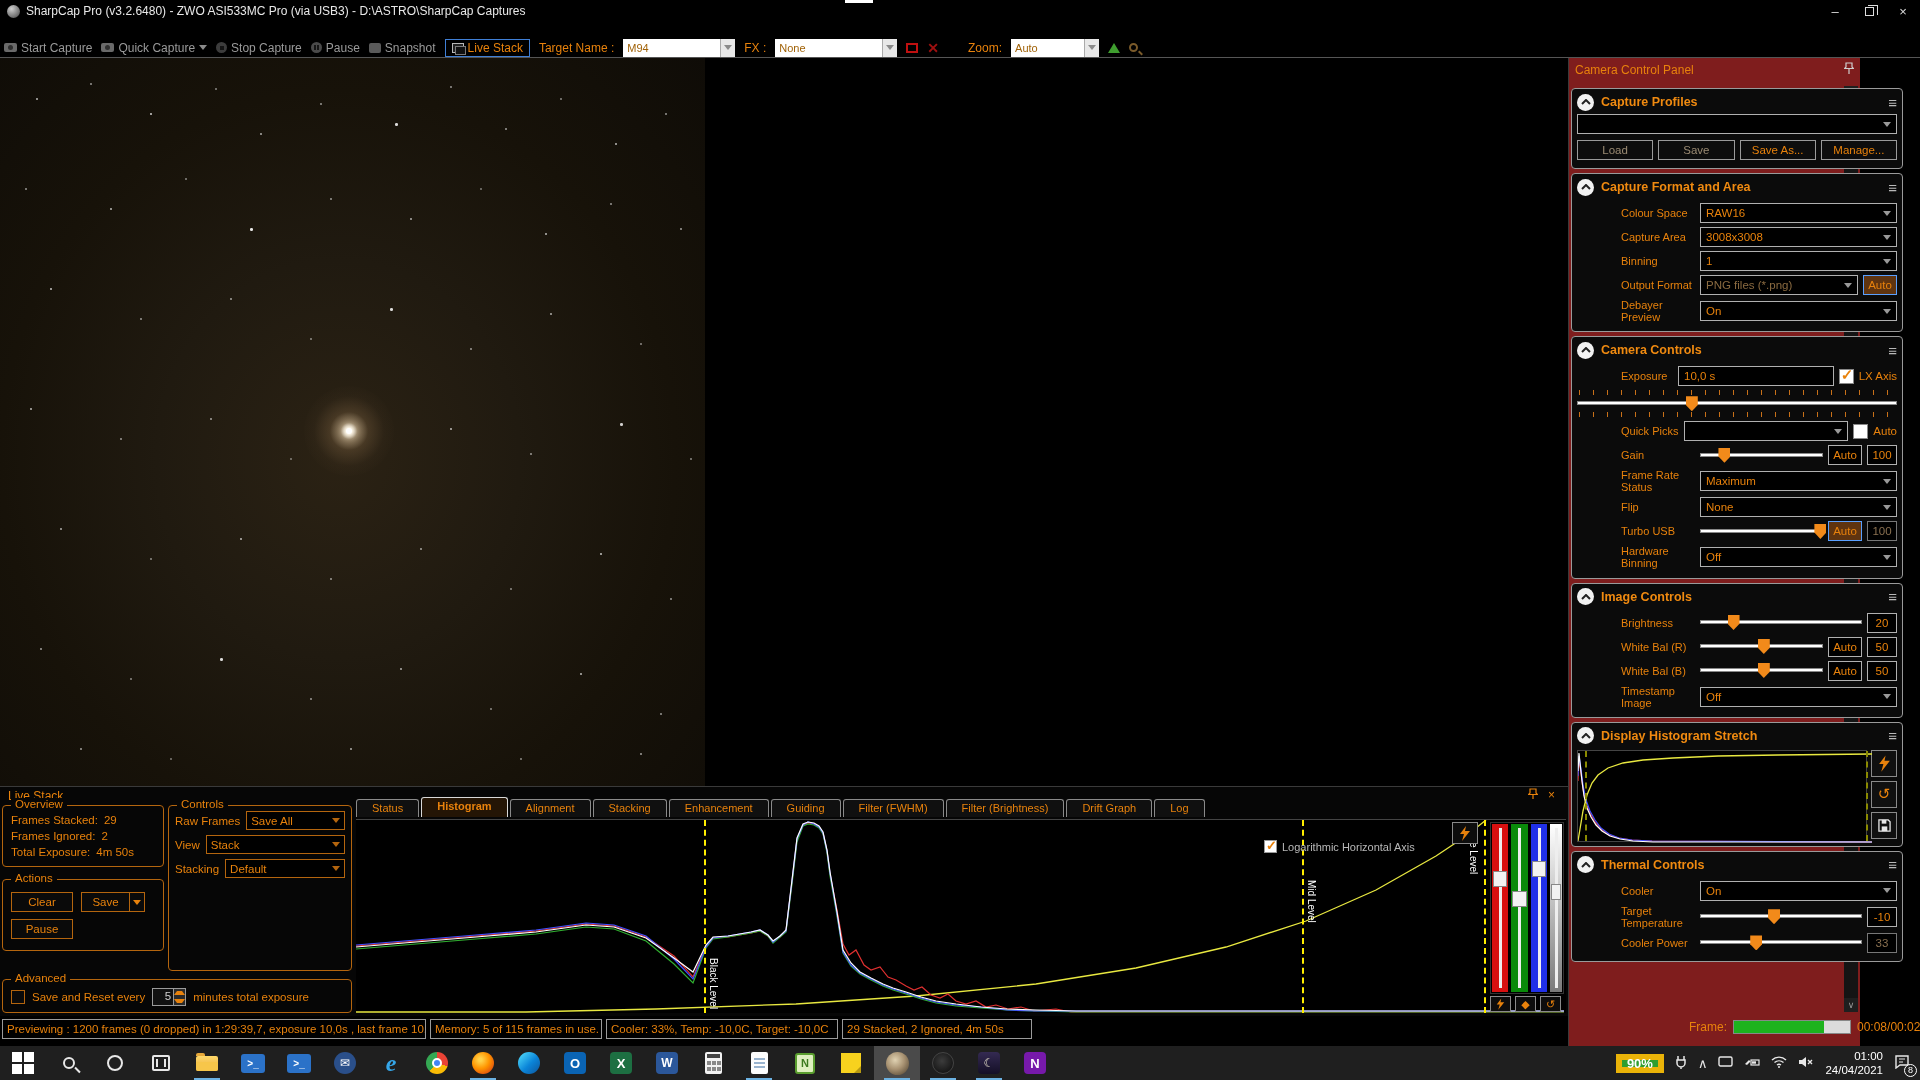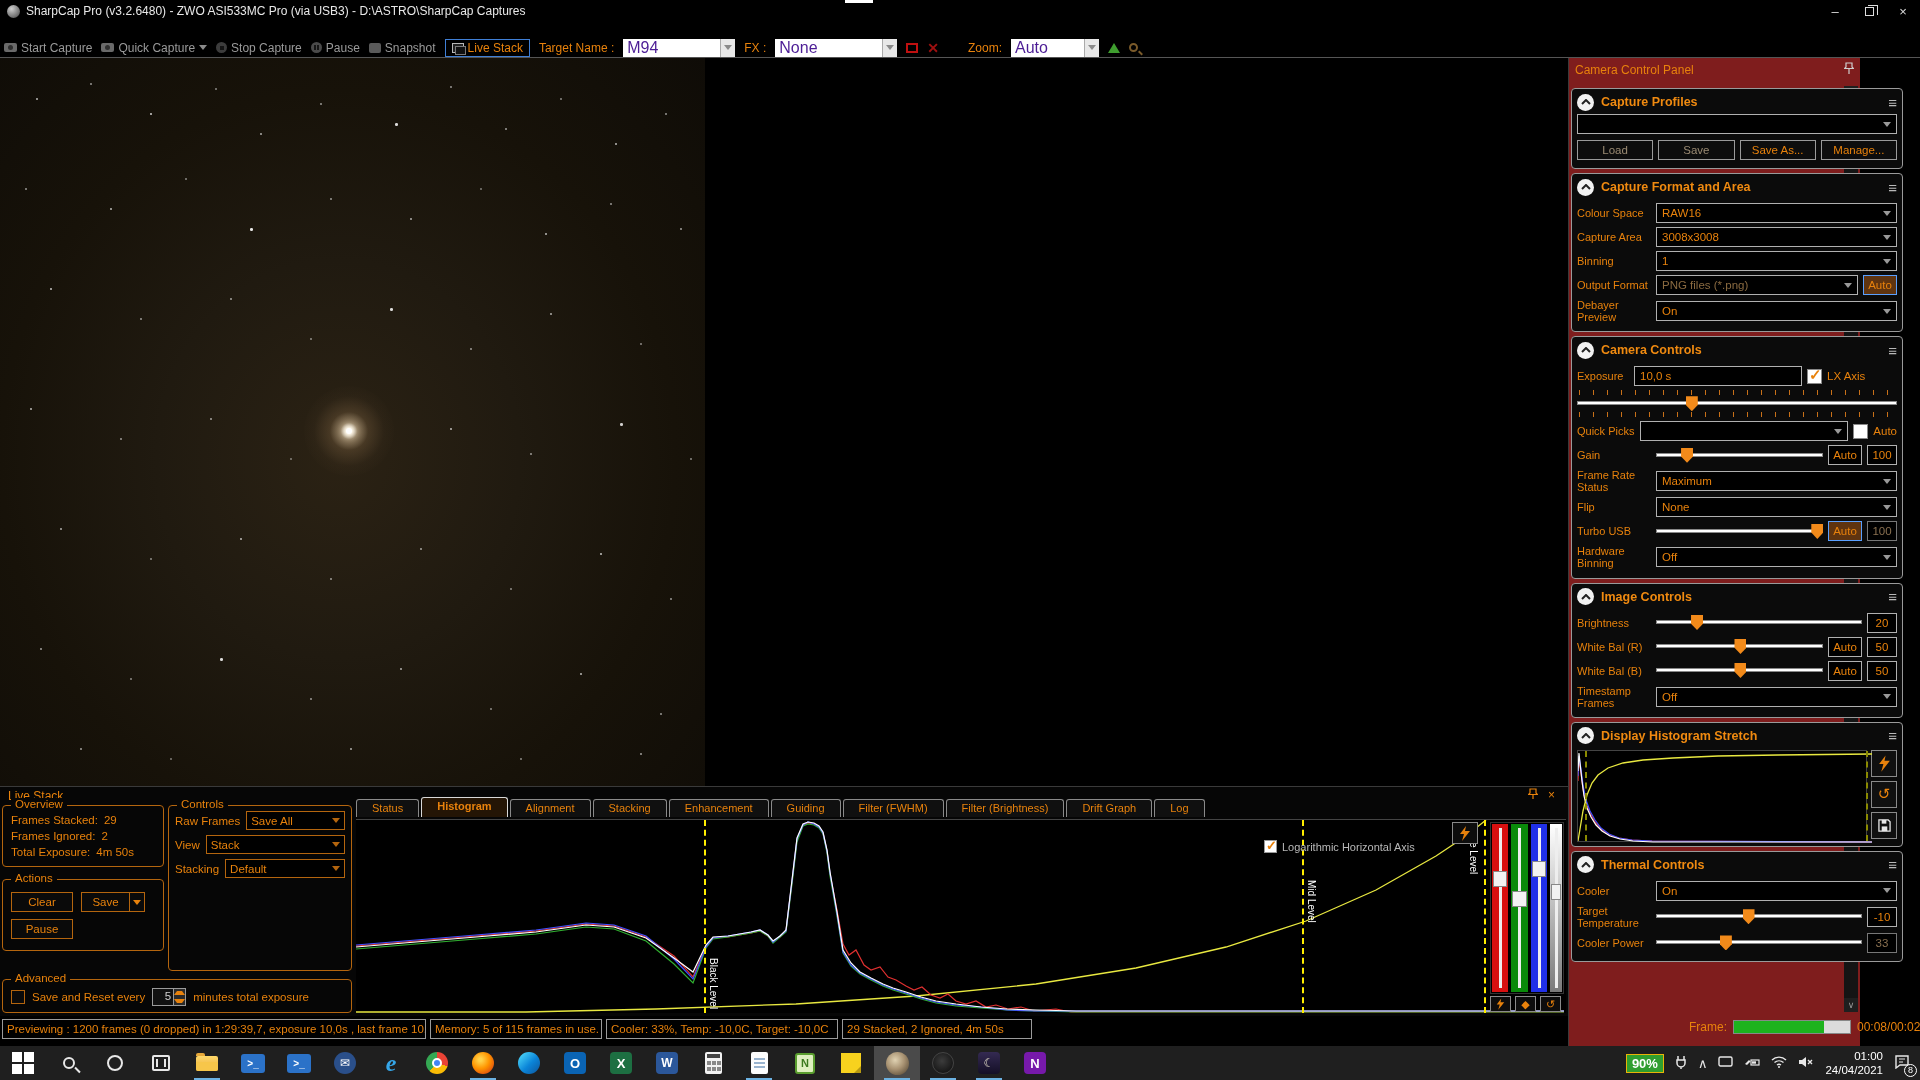--- a/index.html
+++ b/index.html
@@ -30,21 +30,21 @@
   .stop-ic { width:11px; height:11px; border-radius:50%; background:#3c3c3c; position:relative; }
   .stop-ic::after { content:""; position:absolute; left:3.5px; top:3.5px; width:4px; height:4px; background:#141414; }
   .pause-ic { width:11px; height:11px; border-radius:50%; background:#4a4a4a; position:relative; }
   .pause-ic::before { content:""; position:absolute; left:3px; top:3px; width:2px; height:5px; background:#151515; box-shadow:3px 0 #151515; }
   .snap-ic { width:12px; height:10px; background:#5a5a5a; border-radius:2px; }
   .dd-caret { width:0; height:0; border-left:4px solid transparent; border-right:4px solid transparent; border-top:5px solid #8a8a8a; }
   #livestack-btn { display:flex; align-items:center; gap:4px; border:1px solid #3f7fd6; padding:1px 6px; color:#e8820c; height:18px; }
   .ls-ic { width:12px; height:10px; border:1px solid #b9b9b9; background:#222; position:relative; }
   .ls-ic::after { content:""; position:absolute; left:2px; top:2px; right:-3px; bottom:-3px; border:1px solid #7a7a7a; background:#111; }
   .tb-label { color:#e8820c; }
-  .combo-white { background:#fff; color:#4c1d95; height:18px; display:flex; align-items:center; font-size:16px; padding-left:4px; position:relative; }
+  .combo-white { background:#fff; color:#a16207; height:18px; display:flex; align-items:center; font-size:11px; padding-left:4px; position:relative; }
   .combo-white .cw-btn { margin-left:auto; width:15px; height:100%; background:#e8e8e8; border-left:1px solid #aaa; display:flex; align-items:center; justify-content:center; }
   .red-rect-ic { width:12px; height:10px; border:2px solid #c01010; }
   .red-x-ic { color:#a01010; font-size:14px; font-weight:bold; }
   .green-tri-ic { width:0; height:0; border-left:6px solid transparent; border-right:6px solid transparent; border-bottom:10px solid #3f9e2f; }
   .mag-ic { width:9px; height:9px; border:2px solid #7a5a2a; border-radius:50%; position:relative; }
   .mag-ic::after { content:""; position:absolute; left:7px; top:7px; width:5px; height:2px; background:#7a5a2a; transform:rotate(45deg); }
 
   
   #image-area { position:absolute; left:0; top:58px; width:1568px; height:728px; background:#000; overflow:hidden; }
   #stacked-region { position:absolute; left:0; top:0; width:705px; height:728px;
@@ -107,21 +107,21 @@
   #panel-pin { margin-left:auto; }
   #panel-scroll { position:absolute; right:2px; top:28px; bottom:34px; width:14px; background:#141414; }
   .scr-btn { position:absolute; left:0; width:14px; height:14px; color:#9a9a9a; font-size:9px; display:flex; align-items:center; justify-content:center; background:#1f1f1f; }
   #panel-body { position:absolute; left:2px; top:28px; width:332px; }
   .section { border:1px solid #9a9a9a; border-radius:4px; background:#0b0b0b; margin:2px 0 4px; padding:1px 5px 4px; }
   .sec-head { display:flex; align-items:center; gap:7px; height:24px; }
   .chev-circle { width:17px; height:17px; border-radius:50%; background:#f2f2f2; display:flex; align-items:center; justify-content:center; flex:none; }
   .sec-title { color:#f08a10; font-weight:bold; font-size:12.5px; }
   .burger { margin-left:auto; color:#b8b8b8; font-size:15px; }
   .prow { display:flex; align-items:center; gap:5px; margin:4px 0; }
-  .lbl { width:74px; flex:none; color:#e8820c; font-size:11px; line-height:1.1; }
+  .lbl { width:74px; flex:none; color:#e8820c; font-size:11px; line-height:1.1;margin-left:44px; }
   .combo { flex:1; height:20px; border:1px solid #b0b0b0; background:#000; color:#e8820c; font-size:11.5px; display:flex; align-items:center; padding:0 5px; }
   .combo .dd-caret { margin-left:auto; border-top-color:#999; }
   .combo.dim { color:#8a6a40; }
   .valbox { width:30px; height:20px; border:1px solid #b0b0b0; color:#e8820c; display:flex; align-items:center; justify-content:center; font-size:11.5px; background:#000; flex:none; }
   .valbox.dim { color:#8a7050; border-color:#777; }
   .autobtn { min-width:34px; height:20px; border:1px solid #b0b0b0; color:#e8820c; font-size:11.5px; display:flex; align-items:center; justify-content:center; background:#000; flex:none; }
   .autobtn.focused { background:#5f3410; border-color:#5aa0ff; }
   .slider { position:relative; height:17px; flex:1; }
   .slider .track { position:absolute; left:0; right:0; top:6px; height:4px; background:#fff; border:1px solid #888; }
   .slider .thumb { position:absolute; top:1px; width:12px; height:15px; background:#f28a1a; clip-path:polygon(0 0,100% 0,100% 58%,50% 100%,0 58%); }
@@ -170,21 +170,21 @@
   .ti-notepad { width:17px; height:22px; background:#fdfdfd; border-radius:2px; position:relative; }
   .ti-notepad::after { content:""; position:absolute; left:3px; top:6px; width:11px; height:2px; background:#9ab4cf; box-shadow:0 4px #9ab4cf, 0 8px #9ab4cf; }
   .ti-notepadpp { width:20px; height:21px; background:#dff0c0; border:2px solid #5a9e2f; border-radius:3px; color:#3c7a1e; font-size:11px; }
   .ti-sticky { width:20px; height:20px; background:#f7d21e; position:relative; }
   .ti-sticky::after { content:""; position:absolute; right:0; bottom:0; width:0; height:0; border-left:7px solid transparent; border-bottom:7px solid #b89a10; }
   .ti-sharpcap { width:23px; height:23px; border-radius:50%; background:radial-gradient(circle at 40% 35%, #e0d2b2, #a89272 45%, #6d5d46 78%, #3a3228 100%); }
   .ti-phd2 { width:22px; height:22px; border-radius:50%; background:radial-gradient(circle at 45% 40%, #3c3c3c, #161616 75%); border:1px solid #444; }
   .ti-stellarium { width:22px; height:22px; border-radius:4px; background:linear-gradient(#342a52,#140f26); color:#f0ead0; font-size:12px; font-weight:normal; }
   .ti-onenote { width:22px; height:22px; background:#7719aa; border-radius:4px; color:#fff; font-size:13px; }
   #tray { margin-left:auto; display:flex; align-items:center; gap:11px; padding-right:10px; color:#fff; }
-  #battery-badge { background:#2f9e2f; border:1px solid #eab308; color:#fff; font-size:13px; font-weight:bold; padding:0 5px; height:19px; display:flex; align-items:center; }
+  #battery-badge { background:#2f9e2f; border:6px solid #eab308; color:#fff; font-size:13px; font-weight:bold; padding:0 5px; height:19px; display:flex; align-items:center; }
   #clock { text-align:right; color:#fff; font-size:11.5px; line-height:1.25; }
   #notif { position:relative; }
   #notif-badge { position:absolute; right:-7px; bottom:-4px; width:13px; height:13px; border:1px solid #fff; border-radius:50%; font-size:9px; display:flex; align-items:center; justify-content:center; background:#1f1f1f; }
   .trayglyph { color:#e8e8e8; font-size:13px; }
 </style>
 </head>
 <body>
 
 <div id="root">
 
@@ -675,21 +675,21 @@
         <div class="prow">
             <span class="lbl">White Bal (B)</span>
           <span class="slider">
               <span class="track"></span>
               <span class="thumb" style="left:47%"></span>
             </span>
           <span class="autobtn">Auto</span>
           <span class="valbox">50</span>
           </div>
         <div class="prow">
-            <span class="lbl">Timestamp Frames</span>
+            <span class="lbl">Timestamp Image</span>
           <span class="combo">
               <span>Off</span>
               <span class="dd-caret"></span>
             </span>
           </div>
       </div>
 
       <div class="section">
         <div class="sec-head">
           <span class="chev-circle">

